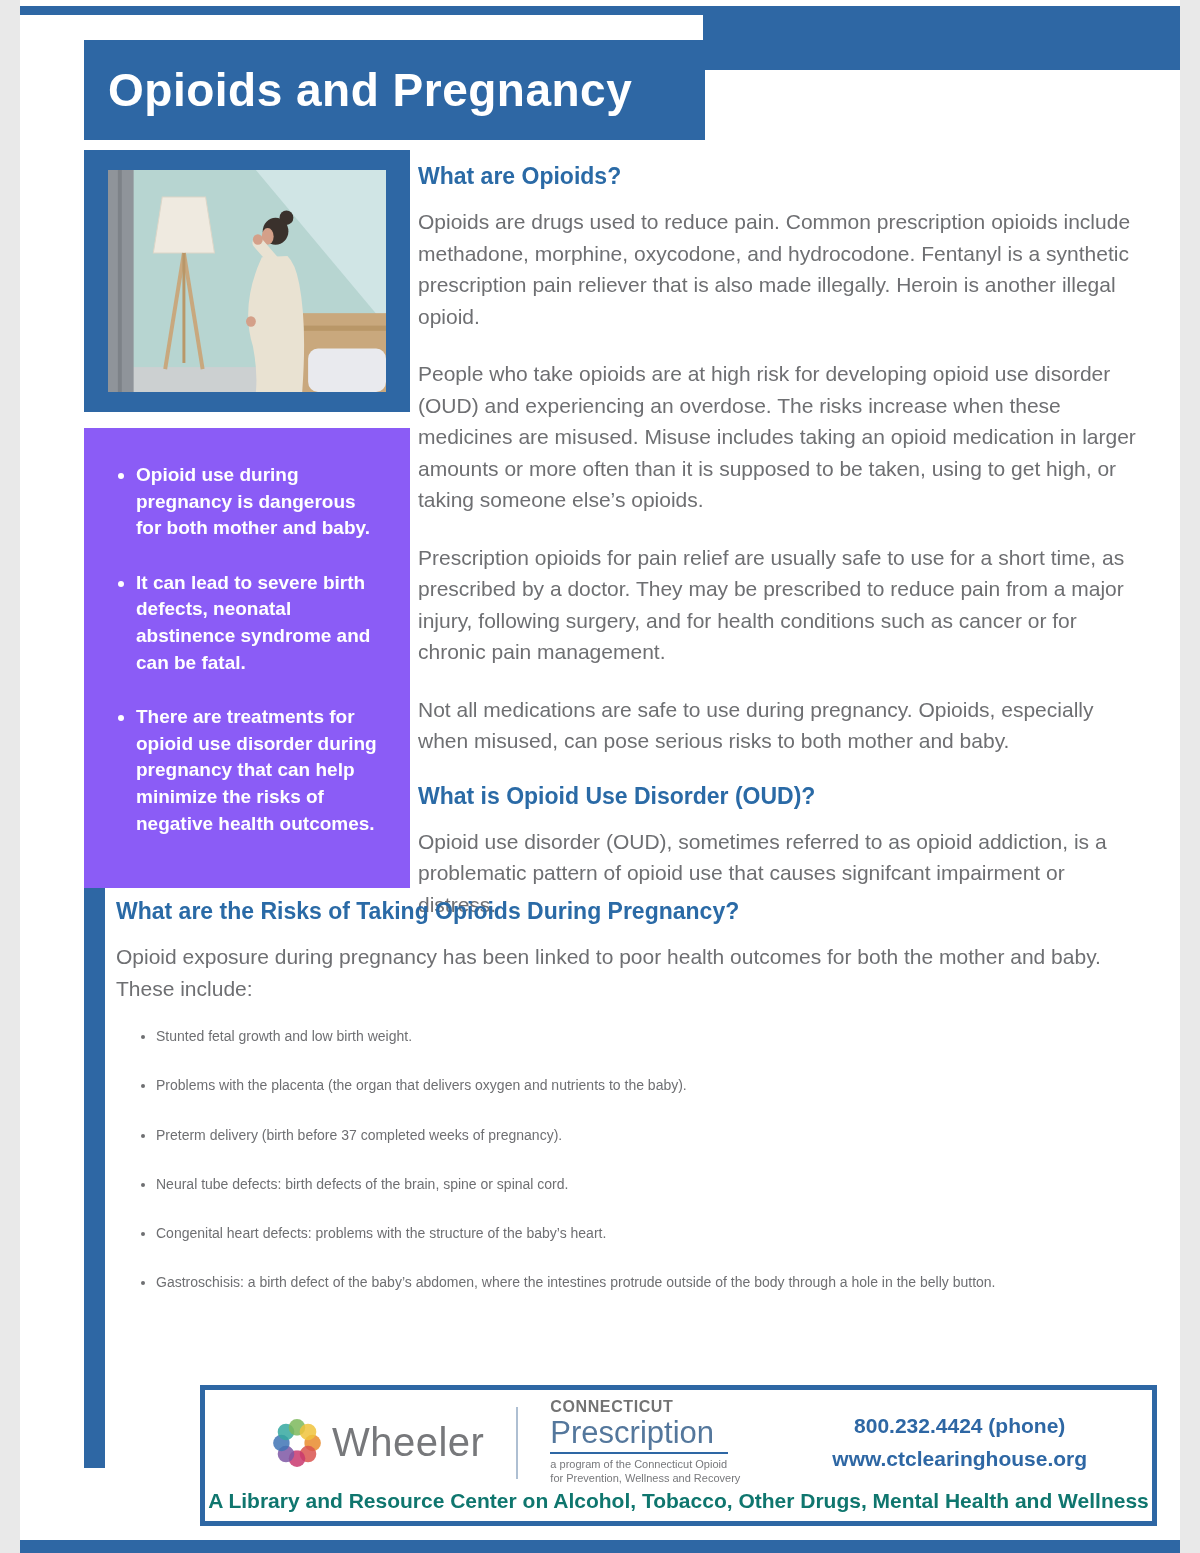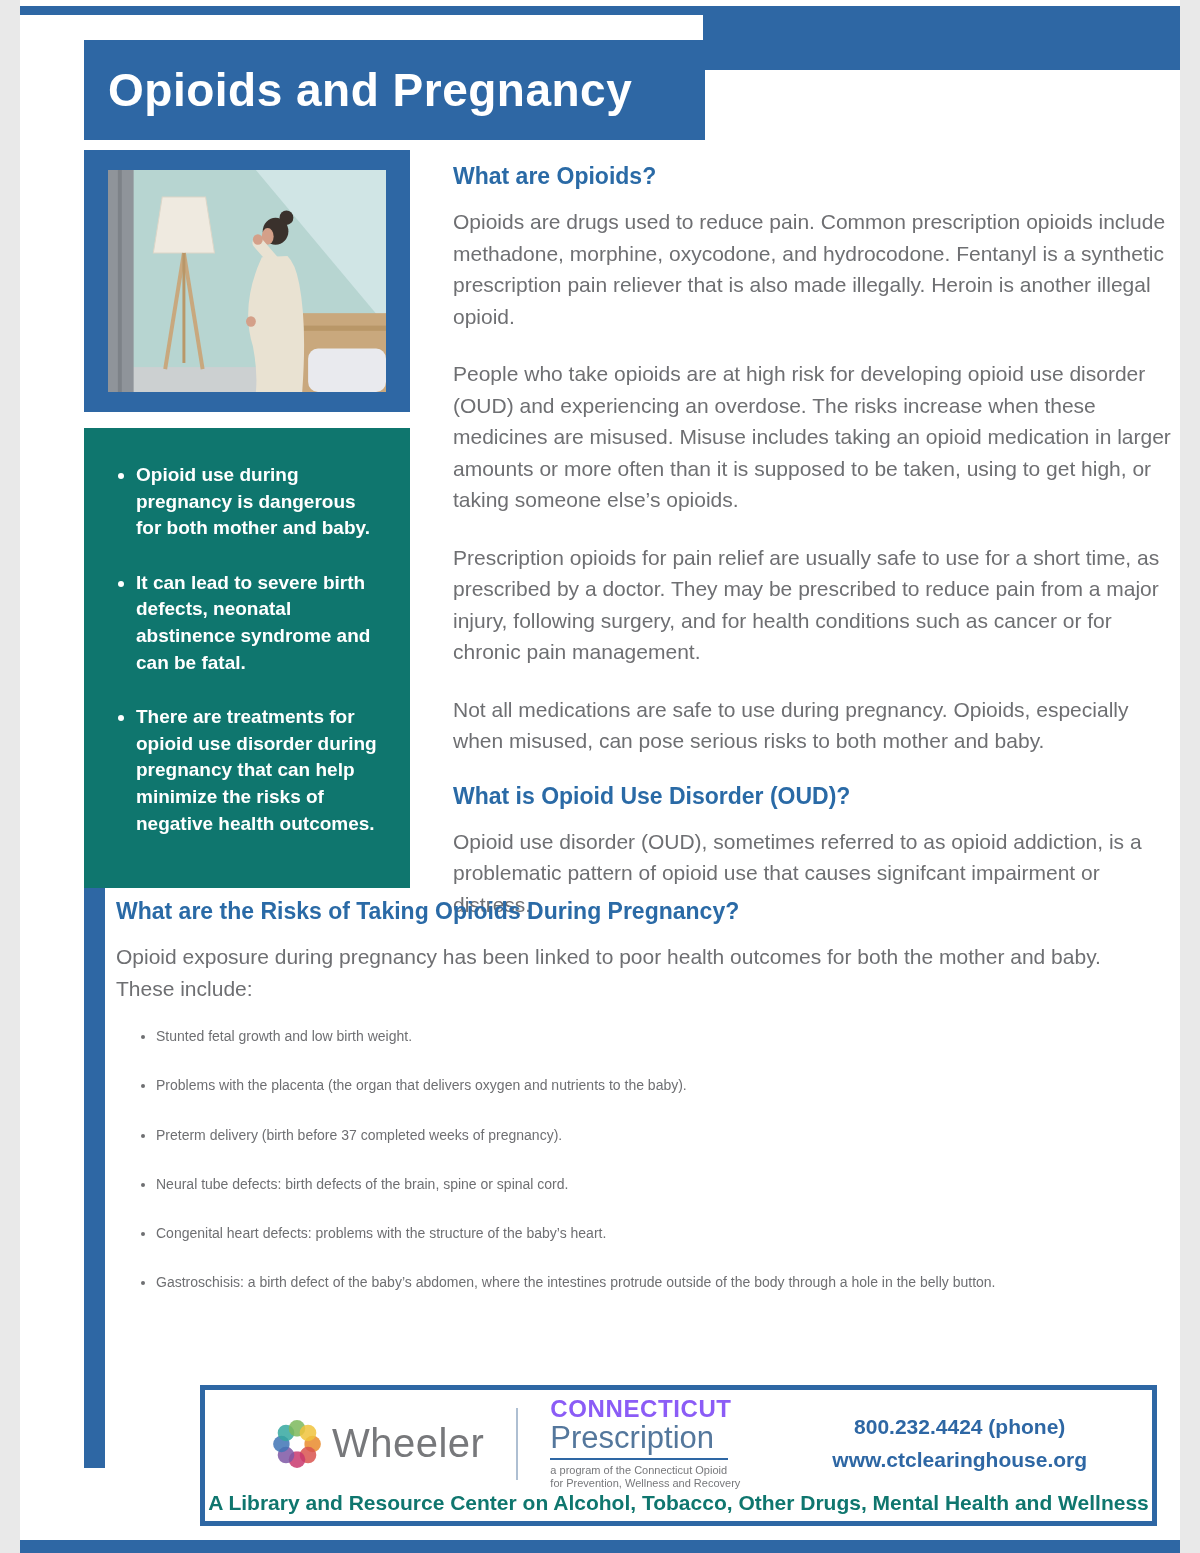--- a/index.html
+++ b/index.html
@@ -24,29 +24,29 @@
   
   .photo-frame {
     position:absolute; left:64px; top:150px; width:326px; height:262px;
     background:#2e67a4; padding:20px 24px;
   }
   .photo-frame svg { width:100%; height:100%; display:block; }
 
   
   .sidebar-box {
     position:absolute; left:64px; top:428px; width:326px; height:460px;
-    background:#0f766e; color:#ffffff; padding:34px 26px 20px 30px;
+    background:#8b5cf6; color:#ffffff; padding:34px 26px 20px 30px;
   }
   .sidebar-box ul { list-style:disc; padding-left:22px; }
   .sidebar-box li {
     font-size:19px; font-weight:700; line-height:1.4; margin-bottom:28px;
   }
 
   
-  .right-col { position:absolute; left:433px; top:163px; width:722px; }
+  .right-col { position:absolute; left:398px; top:163px; width:722px; }
   .section-heading { color:#2a6aa6; font-size:23px; font-weight:700; margin-bottom:16px; }
   .body-text { color:#6e6f72; font-size:21px; line-height:1.5; margin-bottom:26px; }
   .right-col .section-heading.second { margin-top:6px; }
 
   
   .risks-section { position:absolute; left:96px; top:898px; width:1040px; }
   .risks-section .body-text { margin-bottom:22px; }
   .risks-section ul { list-style:disc; padding-left:40px; color:#6e6f72; }
   .risks-section li { font-size:14px; line-height:1.45; margin-bottom:29px; }
 
@@ -55,21 +55,21 @@
     position:absolute; left:180px; top:1385px; width:957px; height:141px;
     background:#ffffff; border:5px solid #2e67a4;
     display:flex; flex-direction:column;
   }
   .footer-main { flex:1; display:flex; align-items:center; justify-content:center; gap:22px; padding-top:6px; }
   .wheeler-logo { display:flex; align-items:center; gap:8px; }
   .wheeler-logo svg { width:54px; height:54px; }
   .wheeler-name { font-size:40px; color:#77787b; letter-spacing:0.5px; }
   .footer-divider { width:2px; height:72px; background:#aebfd2; margin:0 10px; }
   .ch-block { display:flex; flex-direction:column; line-height:1.05; }
-  .ch-conn { color:#8b5cf6; font-weight:700; font-size:24px; letter-spacing:0.6px; }
+  .ch-conn { color:#737373; font-weight:700; font-size:16px; letter-spacing:0.6px; }
   .ch-name { color:#54779c; font-size:31px; margin:1px 0 3px 0; }
   .ch-rule { height:2px; width:178px; background:#2e67a4; margin-bottom:4px; }
   .ch-sub { font-size:11px; color:#77787b; line-height:1.25; }
   .contact { margin-left:70px; text-align:center; color:#2e67a4; font-weight:700; font-size:21px; line-height:1.55; }
   .tagline { text-align:center; color:#0f766e; font-weight:700; font-size:21px; padding-bottom:8px; }
 </style>
 </head>
 <body>
 
 <div class="page">

